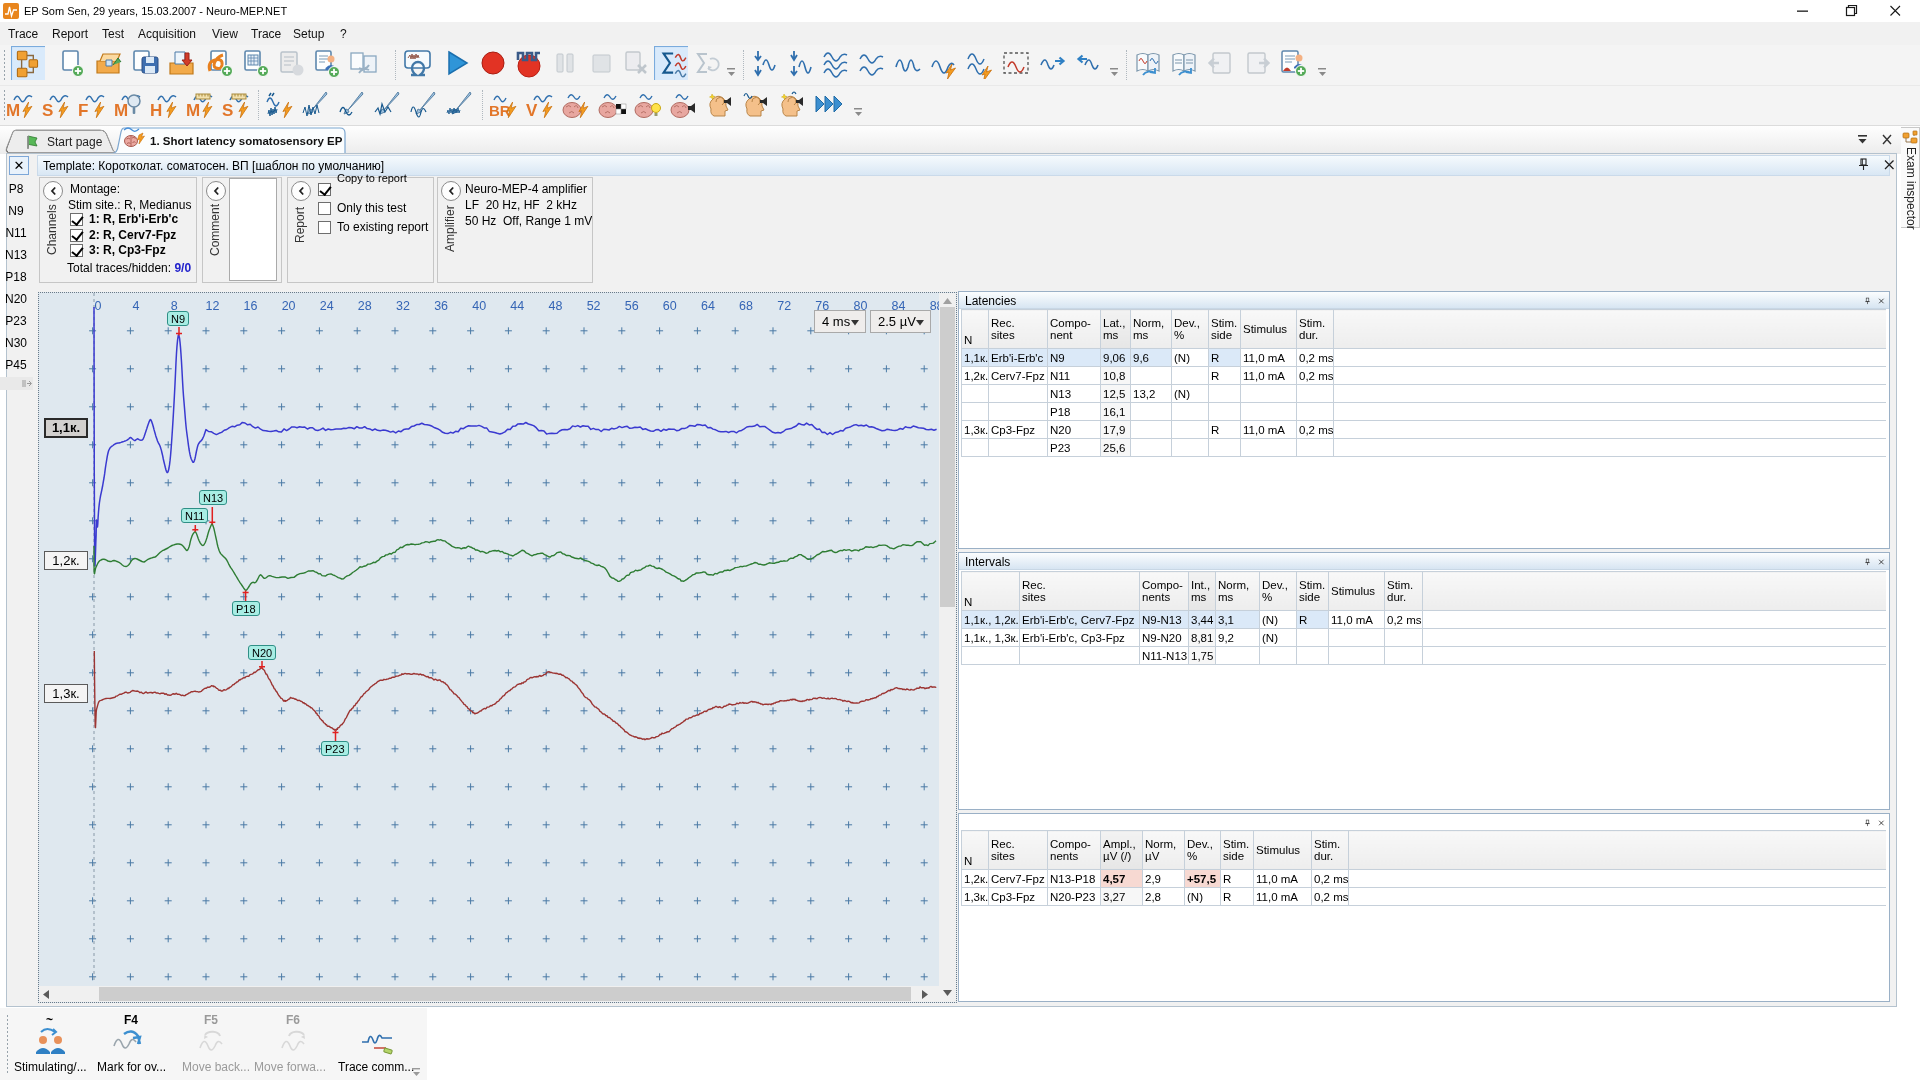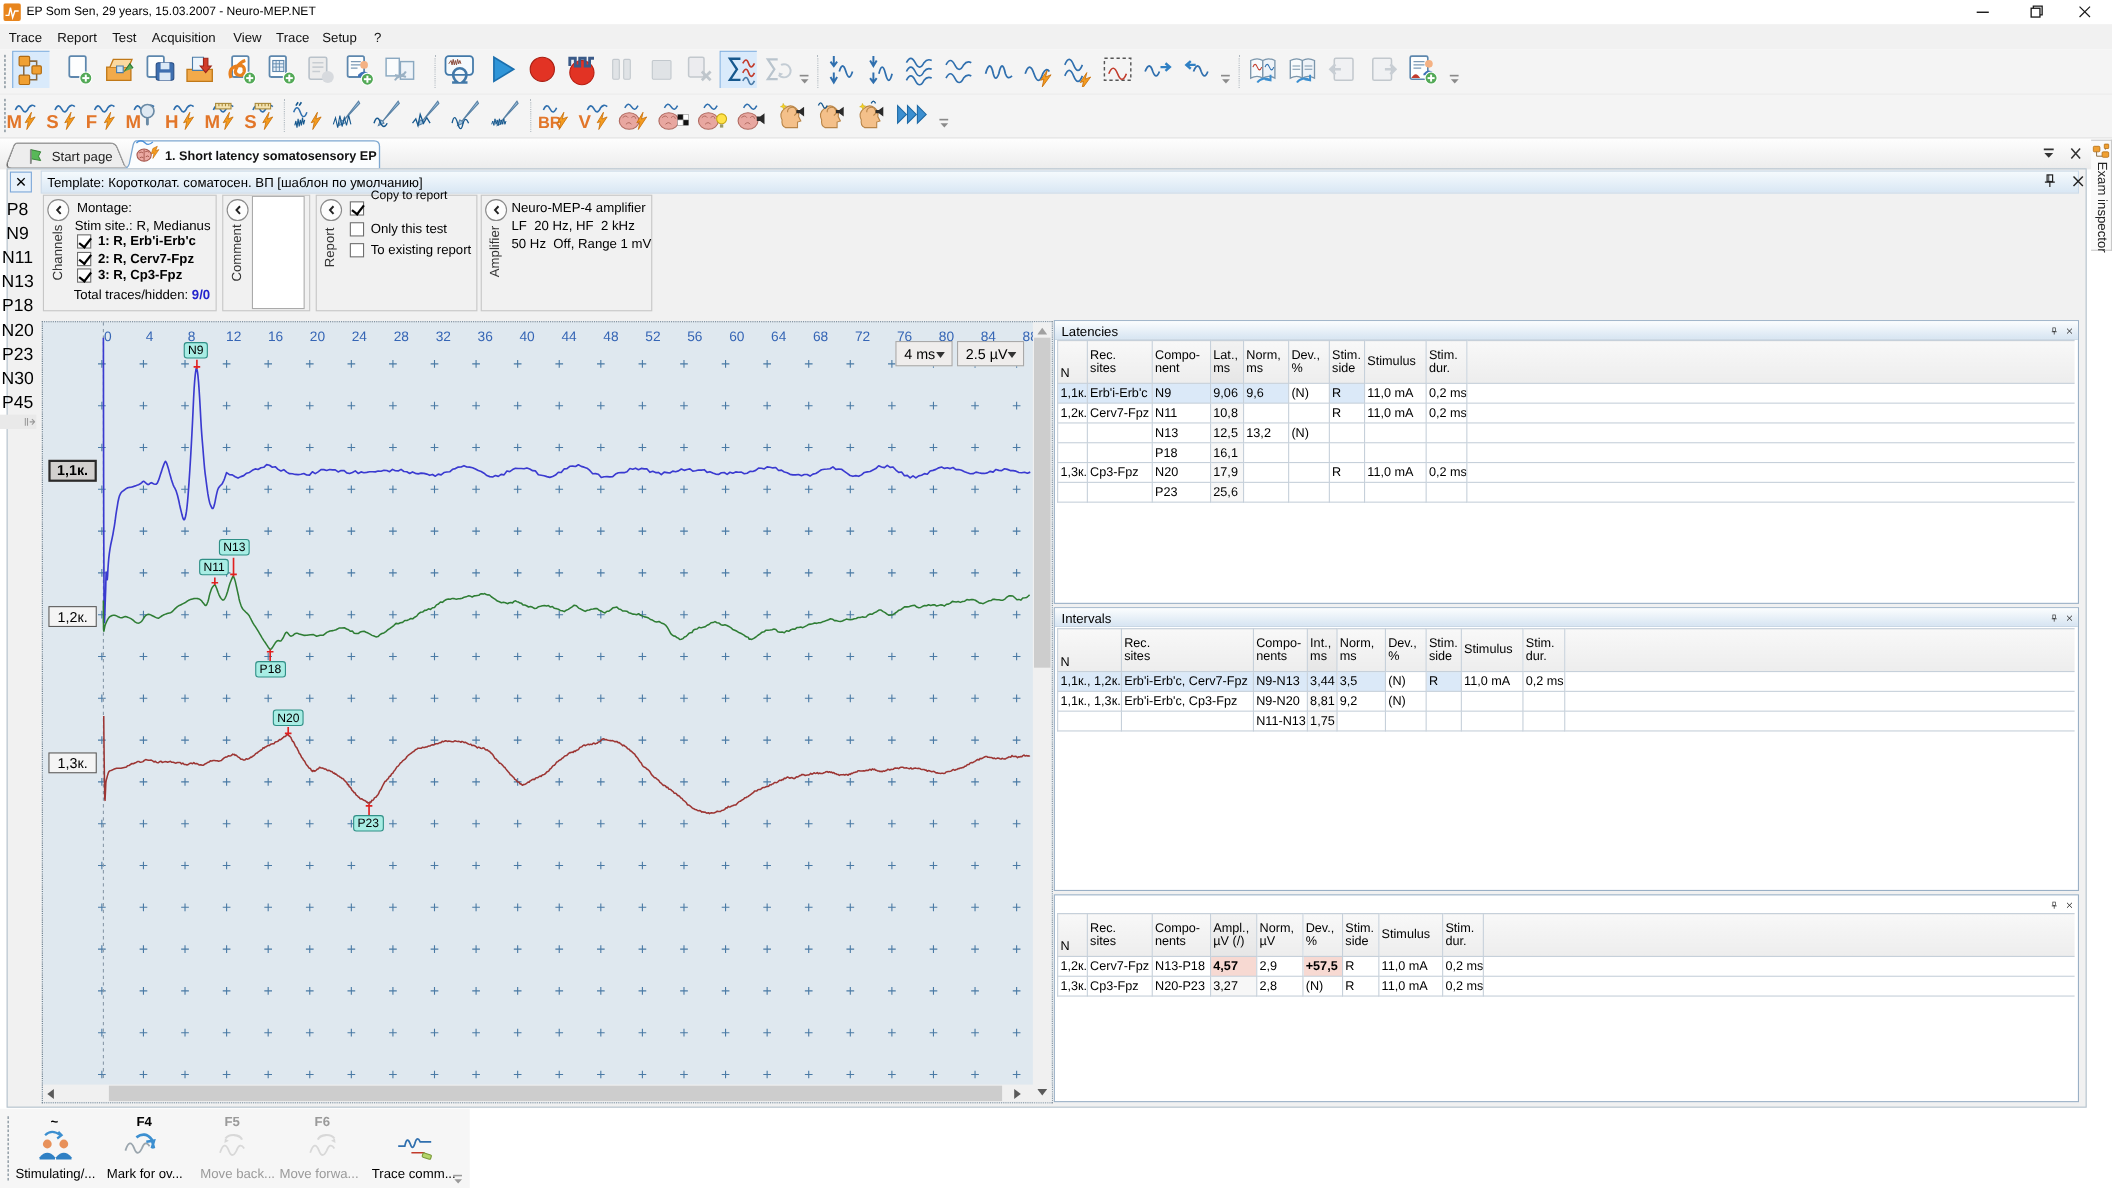--- a/index.html
+++ b/index.html
@@ -2,21 +2,21 @@
 <html><head><meta charset="utf-8"><style>
 *{margin:0;padding:0;box-sizing:border-box}
 html,body{width:1920px;height:1080px;overflow:hidden;background:#fff;font-family:"Liberation Sans",sans-serif}
 .abs{position:absolute}
 .menuitem{position:absolute;top:27px;font-size:12px;color:#111}
 .sep{position:absolute;width:1px;border-left:1px dotted #b0b8bf}
 .handle{position:absolute;width:3px;background-image:radial-gradient(circle,#98a3ab 0.9px,transparent 1px);background-size:3px 4px;background-repeat:repeat-y}
 .vlabel{position:absolute;font-size:12px;color:#333;white-space:nowrap;transform:rotate(-90deg);transform-origin:left top}
 .cb{position:absolute;width:13px;height:13px;background:#fff;border:1px solid #6e6e6e}
 .cb.ck:after{content:"";position:absolute;left:2.6px;top:-0.5px;width:4.8px;height:9px;border:solid #000;border-width:0 2px 2px 0;transform:rotate(38deg)}
-.chan{position:absolute;left:0;width:32px;text-align:center;font-size:16px;color:#000}
+.chan{position:absolute;left:0;width:32px;text-align:center;font-size:12px;color:#000}
 .ptitle{position:absolute;left:0;top:0;right:0;height:17px;background:linear-gradient(#fbfdfe,#d7e5f2);border-bottom:1px solid #c8d7e5;font-size:12px;color:#000;padding:2px 0 0 6px}
 .pinx{position:absolute;top:3px;width:26px;height:12px}
 table.grid{border-collapse:collapse;table-layout:fixed;font-size:11.5px;color:#000}
 table.grid td,table.grid th{border:1px solid #c6d0da;padding:0 1px 0 2px;overflow:hidden;white-space:nowrap;font-weight:normal;text-align:left;vertical-align:middle}
 table.grid th{background:linear-gradient(#f8f8f8,#ededed);height:39px;vertical-align:middle}
 table.grid td{height:18px}
 .fnk{position:absolute;top:1013px;font-size:12px;color:#000;font-weight:bold}
 .fnl{position:absolute;top:1060px;font-size:12px;color:#000}
 .peak{position:absolute;background:#a8ede4;border:1px solid #2f8f86;border-radius:3px;font-size:11px;color:#000;padding:0px 3px;height:15px;line-height:14px}
 </style></head><body>
@@ -696,21 +696,21 @@
         <th style="">Stim.<br>side</th>
         <th style="">Stimulus</th>
         <th style="">Stim.<br>dur.</th>
         <th style="border-right:none;"></th>
       </tr>
       <tr>
         <td style="background:#dbe9f8;">1,1к., 1,2к.</td>
         <td style="background:#dbe9f8;">Erb'i-Erb'c, Cerv7-Fpz</td>
         <td style="background:#dbe9f8;">N9-N13</td>
         <td style="background:#dbe9f8;margin-left:20px;">3,44</td>
-        <td style="background:#dbe9f8;">3,5</td>
+        <td style="background:#dbe9f8;">3,1</td>
         <td style="">(N)</td>
         <td style="background:#dbe9f8;">R</td>
         <td style="">11,0 mA</td>
         <td style="">0,2 ms</td>
         <td style="border-right:none;"></td>
       </tr>
       <tr>
         <td style="">1,1к., 1,3к.</td>
         <td style="">Erb'i-Erb'c, Cp3-Fpz</td>
         <td style="">N9-N20</td>

